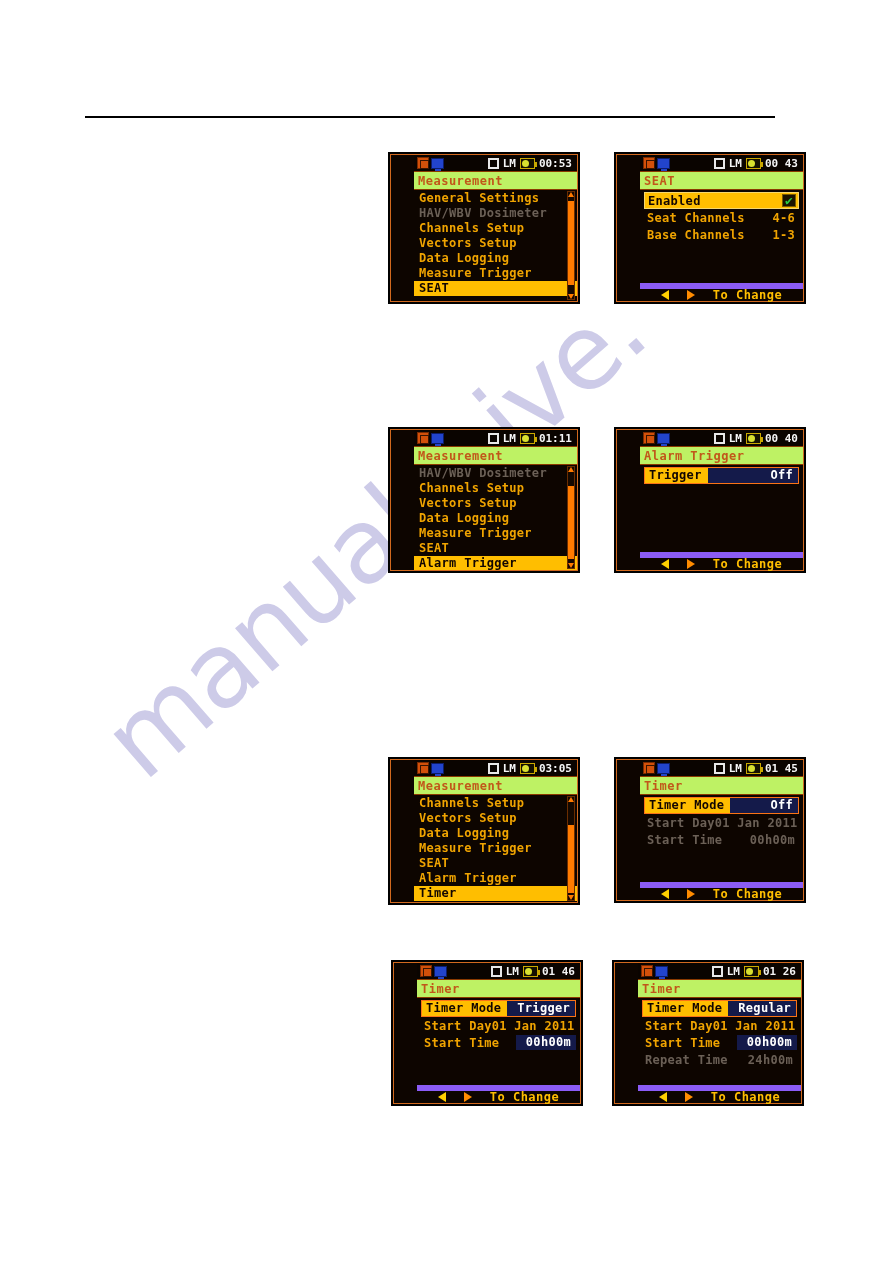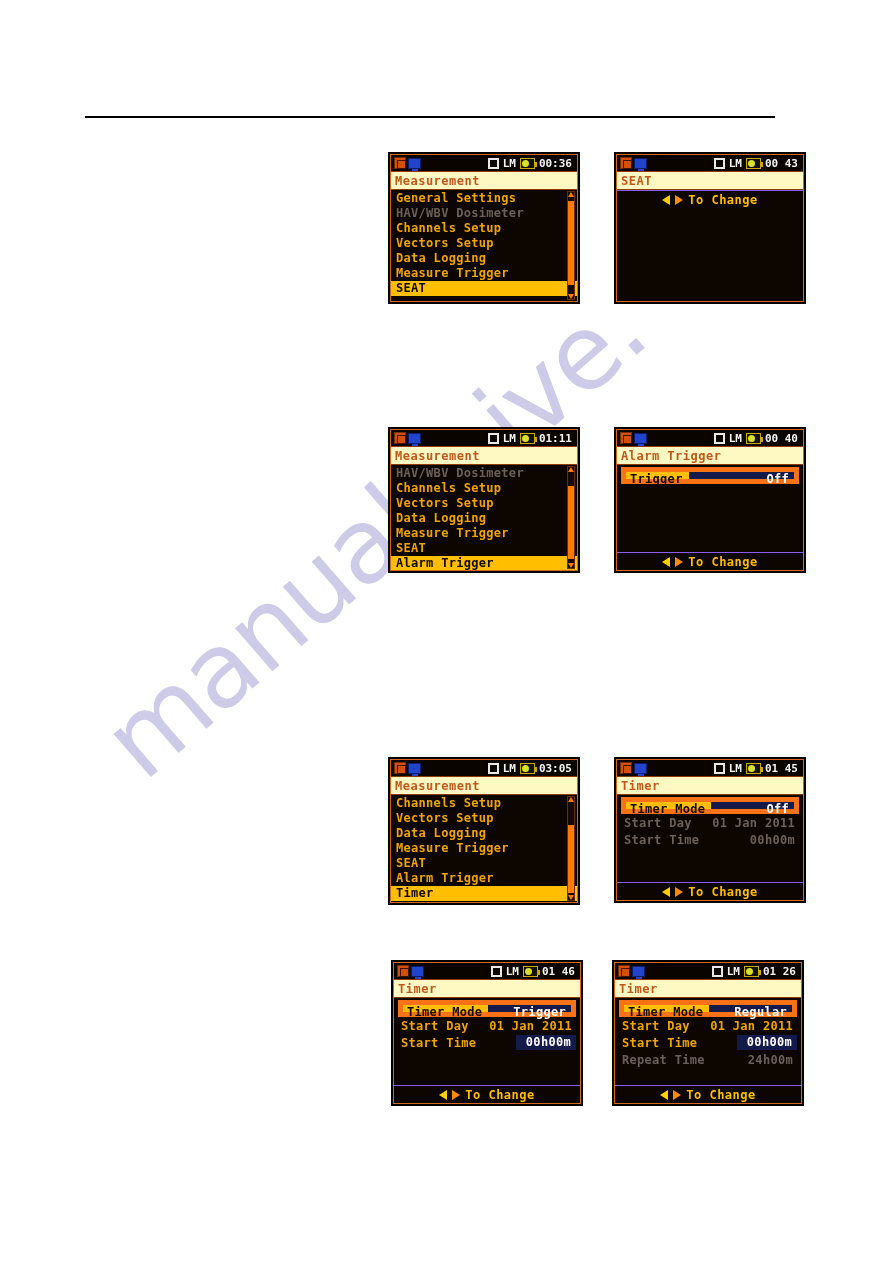--- a/index.html
+++ b/index.html
@@ -59,20 +59,21 @@
     overflow: hidden;
   }
   .device-inner {
     width: 100%;
     height: 100%;
     background: #0d0500;
     border: 1px solid #d2691e;
     display: flex;
     flex-direction: column;
     position: relative;
+    padding-left: 23px;
   }
 
   
   .statusbar {
     height: 17px;
     min-height: 17px;
     background: #0a0400;
     display: flex;
     align-items: center;
     padding: 0 3px;
@@ -152,21 +153,21 @@
     font-size: 11px;
     font-weight: bold;
     line-height: 1;
     letter-spacing: 0px;
   }
 
   
   .titlebar {
     height: 18px;
     min-height: 18px;
-    background: #fef9c3;
+    background: #bef264;
     border-bottom: 1px solid #8b3a00;
     display: flex;
     align-items: center;
     padding-left: 4px;
   }
   .titlebar-text {
     color: #c1571a;
     font-size: 12px;
     font-weight: bold;
     letter-spacing: 0.5px;
@@ -263,21 +264,21 @@
   }
   
   .setting-row.hl-full {
     background: #ffbe00;
     border: 1px solid #f5d76e;
   }
   .setting-row.hl-full .sr-label { color: #120600; }
   
   .setting-row.hl-split {
     padding: 0;
-    border: 5px solid #f97316;
+    border: 1px solid #f97316;
   }
   .setting-row.hl-split .sr-label {
     background: #ffbe00;
     color: #120600;
     height: 100%;
     line-height: 15px;
     padding-left: 4px;
     padding-right: 6px;
   }
   .setting-row.hl-split .sr-value {
@@ -316,25 +317,25 @@
     color: #2ecc40;
     font-size: 13px;
     font-weight: bold;
     line-height: 14px;
   }
 
   
   .footer {
     height: 18px;
     min-height: 18px;
-    border-top: 1px solid #8b5cf6;
+    border-top: 6px solid #8b5cf6;
     display: flex;
     align-items: center;
     justify-content: center;
-    gap: 5px;
+    gap: 18px;
     background: #0d0500;
   }
   .arrow-left {
     width: 0; height: 0;
     border-top: 5px solid transparent;
     border-bottom: 5px solid transparent;
     border-right: 8px solid #ffd000;
   }
   .arrow-right {
     width: 0; height: 0;
@@ -364,21 +365,21 @@
         <div class="statusbar">
           <div class="sb-left">
             <span class="icon-sd"></span>
             <span class="icon-monitor"></span>
           </div>
           <div class="sb-spacer"></div>
           <div class="sb-right">
             <span class="icon-square-hollow"></span>
             <span class="sb-lm">LM</span>
             <span class="icon-battery"></span>
-            <span class="sb-time">00:36</span>
+            <span class="sb-time">00:53</span>
           </div>
         </div>
         <div class="titlebar">
           <span class="titlebar-text">Measurement</span>
         </div>
         <div class="screen-body">
           <div class="menu-list">
             <div class="menu-item">General Settings</div>
             <div class="menu-item disabled">HAV/WBV Dosimeter</div>
             <div class="menu-item">Channels Setup</div>
@@ -408,20 +409,41 @@
           <div class="sb-right">
             <span class="icon-square-hollow"></span>
             <span class="sb-lm">LM</span>
             <span class="icon-battery"></span>
             <span class="sb-time">00 43</span>
           </div>
         </div>
         <div class="titlebar">
           <span class="titlebar-text">SEAT</span>
         </div>
+        <div class="screen-body">
+          <div class="settings-list">
+            <div class="setting-row hl-full">
+              <span class="sr-label">Enabled</span>
+              <span class="sr-filler"></span>
+              <span class="checkbox">
+                <span class="tick">✔</span>
+              </span>
+            </div>
+            <div class="setting-row">
+              <span class="sr-label">Seat Channels</span>
+              <span class="sr-filler"></span>
+              <span class="sr-value">4-6</span>
+            </div>
+            <div class="setting-row">
+              <span class="sr-label">Base Channels</span>
+              <span class="sr-filler"></span>
+              <span class="sr-value">1-3</span>
+            </div>
+          </div>
+        </div>
         <div class="footer">
           <span class="arrow-left"></span>
           <span class="arrow-right"></span>
           <span class="footer-text">To Change</span>
         </div>
       </div>
     </div>
     <div class="device" style="left: 388px; top: 427px; width: 192px; height: 146px;">
       <div class="device-inner">
         <div class="statusbar">

